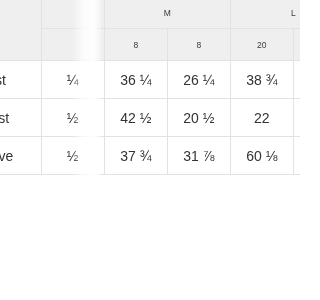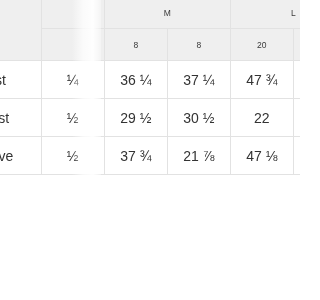--- a/index.html
+++ b/index.html
@@ -139,40 +139,40 @@
           <th class="size-num">20</th>
           <th class="size-num">14</th>
         </tr>
       </thead>
 
       <tbody>
         <tr>
           <th class="row-label">Bust</th>
           <td class="measure-cell">¼</td>
           <td class="measure-cell">36 ¼</td>
-          <td class="measure-cell">37 ¼</td>
-          <td class="measure-cell">47 ¾</td>
+          <td class="measure-cell">26 ¼</td>
+          <td class="measure-cell">38 ¾</td>
           <td class="measure-cell">40 ¼</td>
         </tr>
 
         <tr>
           <th class="row-label">Waist</th>
           <td class="measure-cell">½</td>
-          <td class="measure-cell">29 ½</td>
-          <td class="measure-cell">30 ½</td>
+          <td class="measure-cell">42 ½</td>
+          <td class="measure-cell">20 ½</td>
           <td class="measure-cell">22</td>
           <td class="measure-cell">33 ½</td>
         </tr>
 
         <tr>
           <th class="row-label">Sleeve</th>
           <td class="measure-cell">½</td>
           <td class="measure-cell">37 ¾</td>
-          <td class="measure-cell">21 ⅞</td>
-          <td class="measure-cell">47 ⅛</td>
+          <td class="measure-cell">31 ⅞</td>
+          <td class="measure-cell">60 ⅛</td>
           <td class="measure-cell">32 ½</td>
         </tr>
       </tbody>
     </table>
 
   </div>
 
   <div id="scroll-fade-left"></div>
 
 </div>

